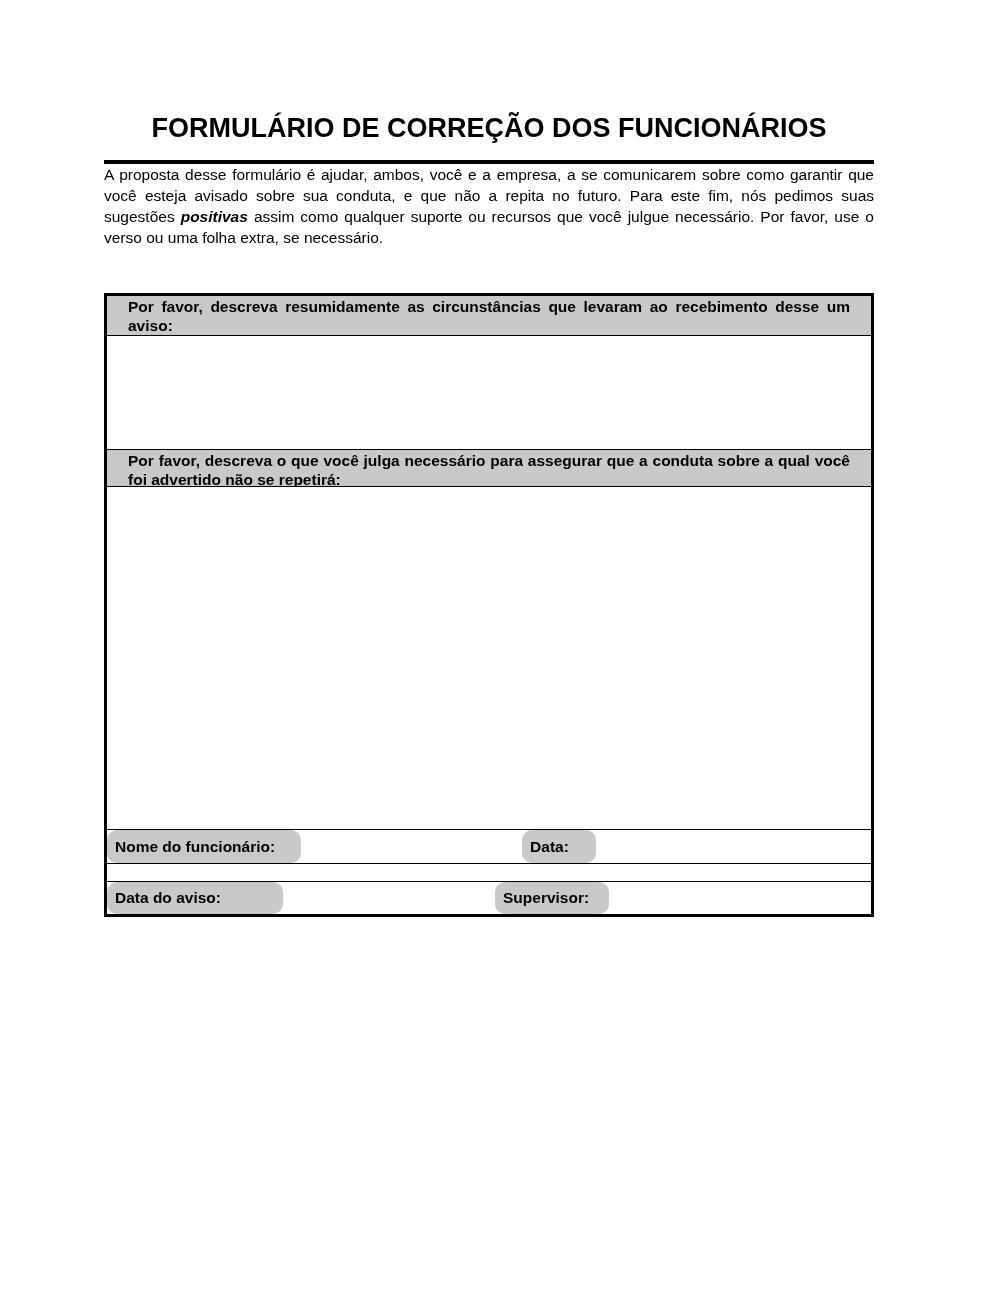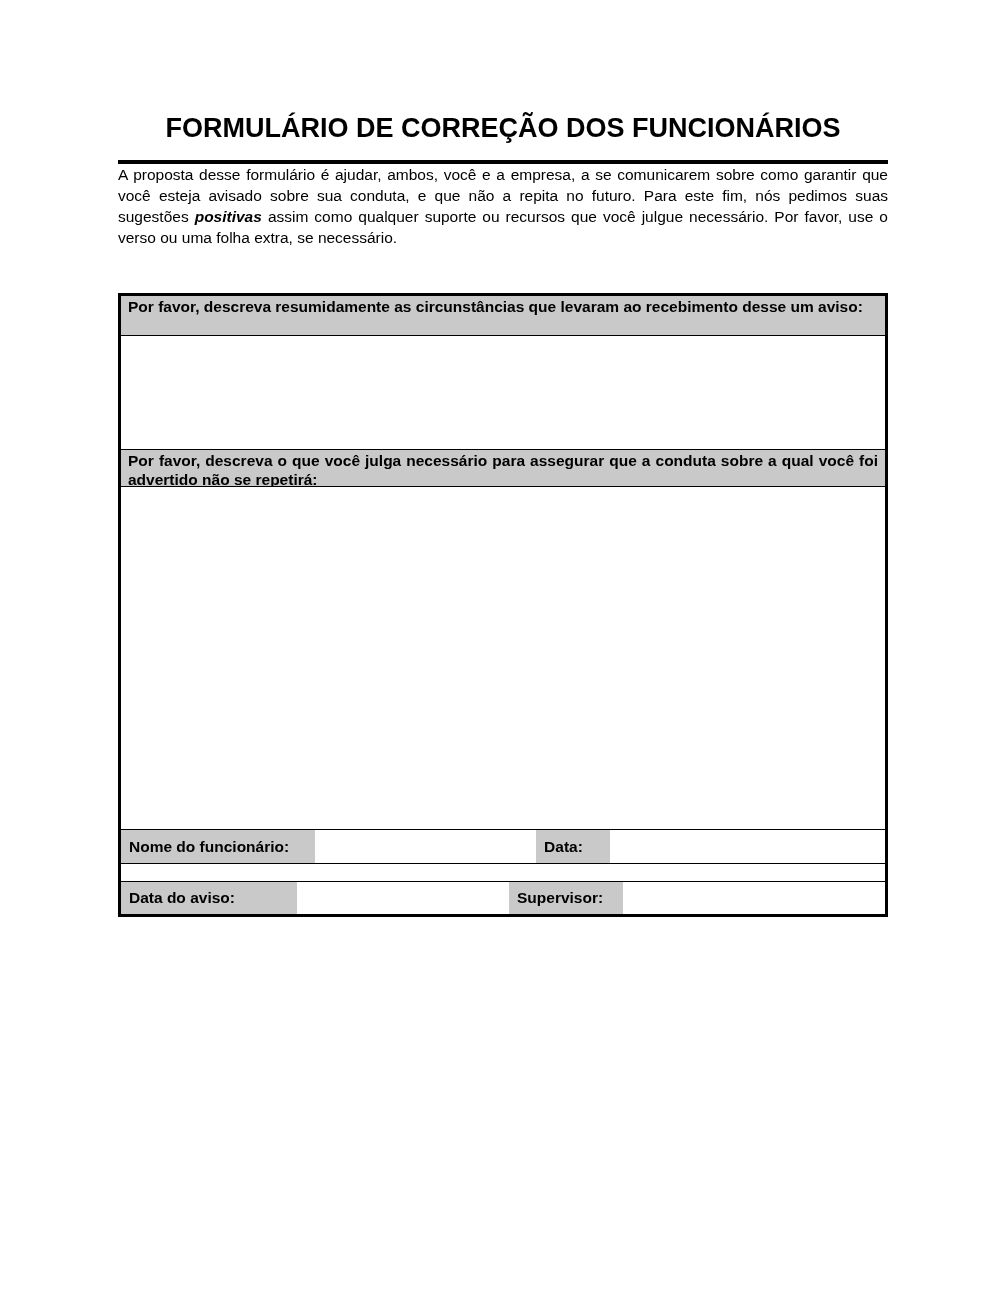--- a/index.html
+++ b/index.html
@@ -7,21 +7,21 @@
   body {
     width: 1000px;
     height: 1290px;
     position: relative;
     font-family: "Liberation Sans", sans-serif;
     color: #000000;
     overflow: hidden;
   }
   .doc {
     position: absolute;
-    left: 118px;
+    left: 104px;
     top: 0;
     width: 770px;
   }
   .title {
     margin-top: 112px;
     text-align: center;
     font-weight: bold;
     font-size: 27px;
     line-height: 1.2;
     white-space: nowrap;
@@ -43,21 +43,21 @@
     width: 770px;
     border: 3px solid #000000;
     background: #ffffff;
   }
   .section-header {
     background: #c9c9c9;
     font-weight: bold;
     font-size: 15.5px;
     line-height: 18.5px;
     text-align: justify;
-    padding: 2px 7px;
+    padding: 2px 21px;
     border-bottom: 1px solid #000000;
     overflow: hidden;
   }
   .section-header.bt { border-top: 1px solid #000000; }
   .h2l { height: 40px; }   
   .h2l.bt { height: 38px; }
   .h1l { height: 22px; }   
   .section-space { background: #ffffff; }
   .sp1 { height: 113px; }
   .sp2 { height: 114px; }
@@ -74,20 +74,21 @@
   .cell {
     display: flex;
     align-items: center;
     overflow: hidden;
   }
   .cell-label {
     background: #c9c9c9;
     font-weight: bold;
     font-size: 15.5px;
     padding-left: 8px;
+    border-radius: 10px;
   }
   .cell-input { background: #ffffff; }
   
   .a1 { width: 196px; }
   .a2 { width: 224px; }
   .a3 { width: 75px; }
   .a4 { width: 278px; }
   
   .b1 { width: 176px; }
   .b2 { width: 212px; }

